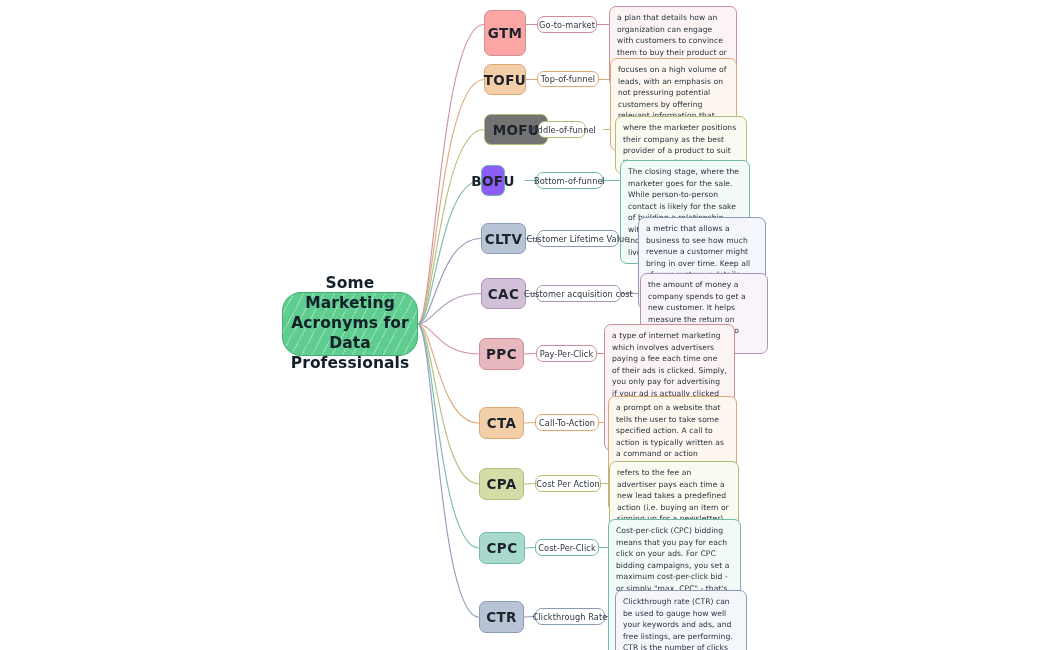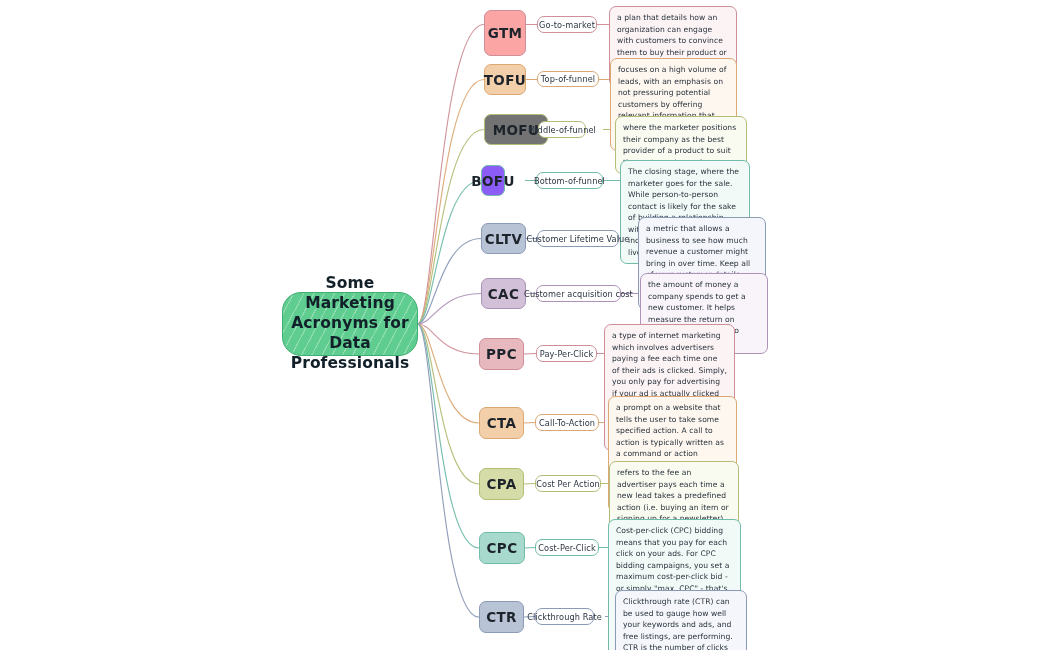--- a/index.html
+++ b/index.html
@@ -184,18 +184,18 @@
       <div class="topic" style="left: 479px; top: 532px; width: 46px; height: 32px; background: rgb(168, 217, 205); border: 1.3px solid rgb(113, 187, 170);">
         <span>CPC</span>
       </div>
       <div class="pill" style="left: 535px; top: 539px; width: 64px; height: 17px; border: 1px solid rgb(113, 187, 170);">
         <span>Cost-Per-Click</span>
       </div>
       <div class="desc" style="left: 608px; top: 519px; width: 133px; min-height: 58px; background: rgb(241, 250, 247); border: 1px solid rgb(113, 187, 170);"><span>Cost-per-click (CPC) bidding means that you pay for each click on your ads. For CPC bidding campaigns, you set a maximum cost-per-click bid - or simply "max. CPC" - that's the highest amount that you're willing to pay for a click on your ad (unless you're setting bid adjustments, or using Enhanced CPC).</span></div>
       <div class="topic" style="left: 479px; top: 601px; width: 45px; height: 32px; background: rgb(185, 195, 214); border: 1.3px solid rgb(139, 154, 183);">
         <span>CTR</span>
       </div>
-      <div class="pill" style="left: 535px; top: 608px; width: 59px; height: 17px; border: 1px solid rgb(139, 154, 183);">
+      <div class="pill" style="left: 535px; top: 608px; width: 70px; height: 17px; border: 1px solid rgb(139, 154, 183);">
         <span>Clickthrough Rate</span>
       </div>
       <div class="desc" style="left: 615px; top: 590px; width: 132px; min-height: 52px; background: rgb(244, 246, 251); border: 1px solid rgb(139, 154, 183);"><span>Clickthrough rate (CTR) can be used to gauge how well your keywords and ads, and free listings, are performing. CTR is the number of clicks that your ad receives divided by the number of times your ad is shown: clicks ÷ impressions = CTR.</span></div>
     </div>
 </div>
 
 </body></html>

